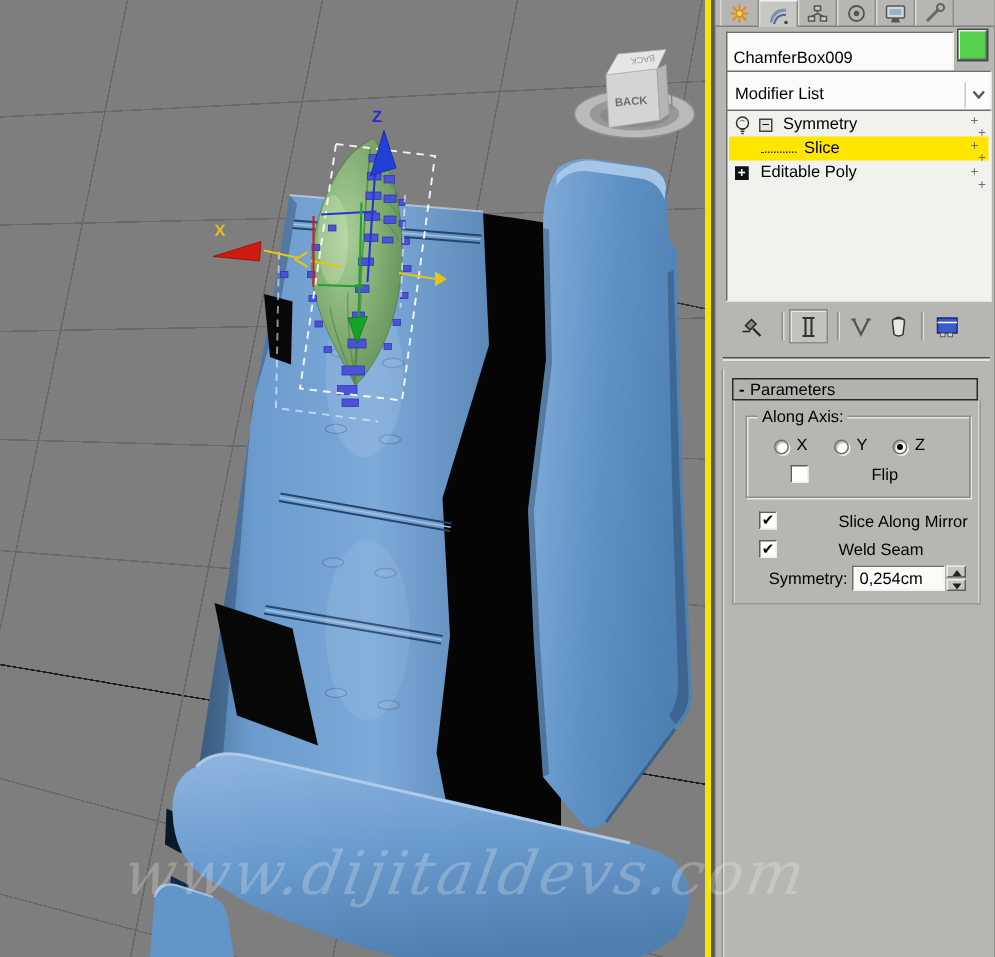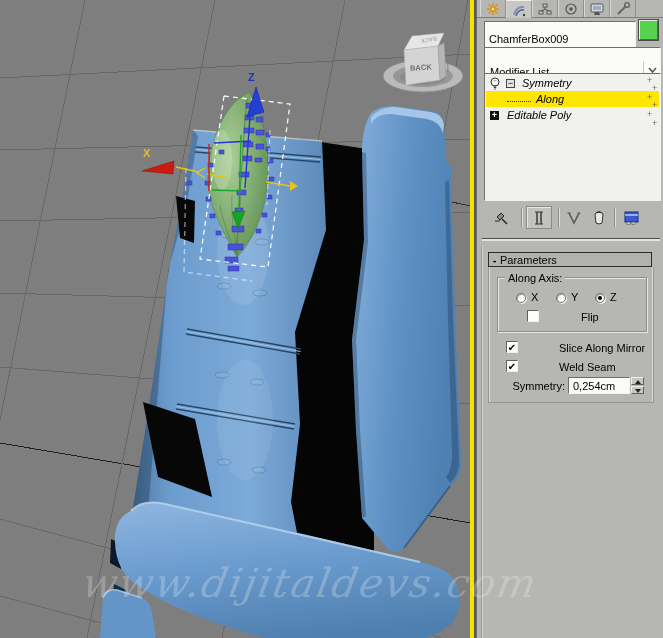--- a/index.html
+++ b/index.html
@@ -25,27 +25,27 @@
   .tab { position:absolute; top:0; width:26px; height:17px; border-right:1px solid #8f8f8f; border-left:1px solid #d8d8d6; display:flex; align-items:center; justify-content:center; }
   .tab.sel { background:#c7c7c4; border-top:1px solid #f0f0ee; height:18px; }
 
   
   .sunken { background:#fbfbf9; border-top:1px solid #6e6e6e; border-left:1px solid #6e6e6e; border-bottom:1px solid #f2f2f0; border-right:1px solid #f2f2f0; }
   .raised { border-top:1px solid #eeeeec; border-left:1px solid #eeeeec; border-bottom:1px solid #5f5f5d; border-right:1px solid #5f5f5d; }
 
   #objname { left:7px; top:21px; width:152px; height:35px; font-size:11px; padding:0 4px; font-family:inherit; outline:none; }
   #swatch { left:162px; top:20px; width:19px; height:20px; }
 
-  #modlist { left:7px; top:47px; width:177px; height:32px; display:flex; align-items:flex-end; }
+  #modlist { left:7px; top:47px; width:177px; height:32px; display:flex; align-items:center; }
   #modlist .txt { flex:1; padding-left:5px; }
   #modlist .dd { width:17px; height:17px; border-left:1px solid #c9c9c7; display:flex; align-items:center; justify-content:center; }
 
   #stackbox { left:7px; top:73px; width:177px; height:128px; background:#f1f1ee; }
   .srow { position:absolute; left:1px; width:173px; height:16px; display:flex; align-items:center; }
-  .srow .lbl { padding-left:3px;font-style:italic; }
+  .srow .lbl { padding-left:3px; }
   .srow.hl { background:#ffe600; }
   .minusbox { width:9px; height:9px; background:#e4e4e2; border:1px solid #444; font-size:9px; line-height:7px; text-align:center; margin-right:4px; }
   .plusbox { width:9px; height:9px; background:#111; color:#fff; border:1px solid #111; font-size:9px; line-height:7px; font-weight:bold; text-align:center; margin-right:5px; }
   .dotline { width:24px; border-bottom:1px dotted #333; height:1px; margin:4px 2px 0 21px; }
   .grip { position:absolute; color:#6e6e6e; font-size:9px; line-height:9px; }
 
   
   .stb { top:206px; width:24px; height:23px; display:flex; align-items:center; justify-content:center; }
   .stb.framed { border:1px solid #8a8a88; background:#c2c2bf; box-shadow:inset 1px 1px 0 #e8e8e6; }
   .vsep { top:208px; width:1px; height:19px; background:#8c8c8a; box-shadow:1px 0 0 #dededc; }
@@ -332,21 +332,21 @@
         <svg width="12" height="13" viewBox="0 0 12 13" style="margin-left:3px">
           <circle cx="6" cy="5" r="4" stroke="#333" fill="#f4f4f0" stroke-width="1"></circle>
           <path d="M4.5,9 H7.5 M4.8,10.5 H7.2 M5.2,12 H6.8" stroke="#333" stroke-width="0.9"></path>
           <path d="M4.5,4 Q6,2.5 7.5,4" stroke="#888" fill="none" stroke-width="0.7"></path>
         </svg>
         <span class="minusbox" style="margin-left:5px">−</span>
         <span class="lbl">Symmetry</span>
       </div>
       <div class="srow hl" style="top:17px">
         <span class="dotline"></span>
-        <span class="lbl">Along</span>
+        <span class="lbl">Slice</span>
       </div>
       <div class="srow" style="top:33px">
         <span class="plusbox" style="margin-left:4px">+</span>
         <span class="lbl">Editable Poly</span>
       </div>
       <span class="grip" style="left:162px; top:2px">+</span>
       <span class="grip" style="left:167px; top:10px">+</span>
       <span class="grip" style="left:162px; top:19px">+</span>
       <span class="grip" style="left:167px; top:27px">+</span>
       <span class="grip" style="left:162px; top:36px">+</span>

